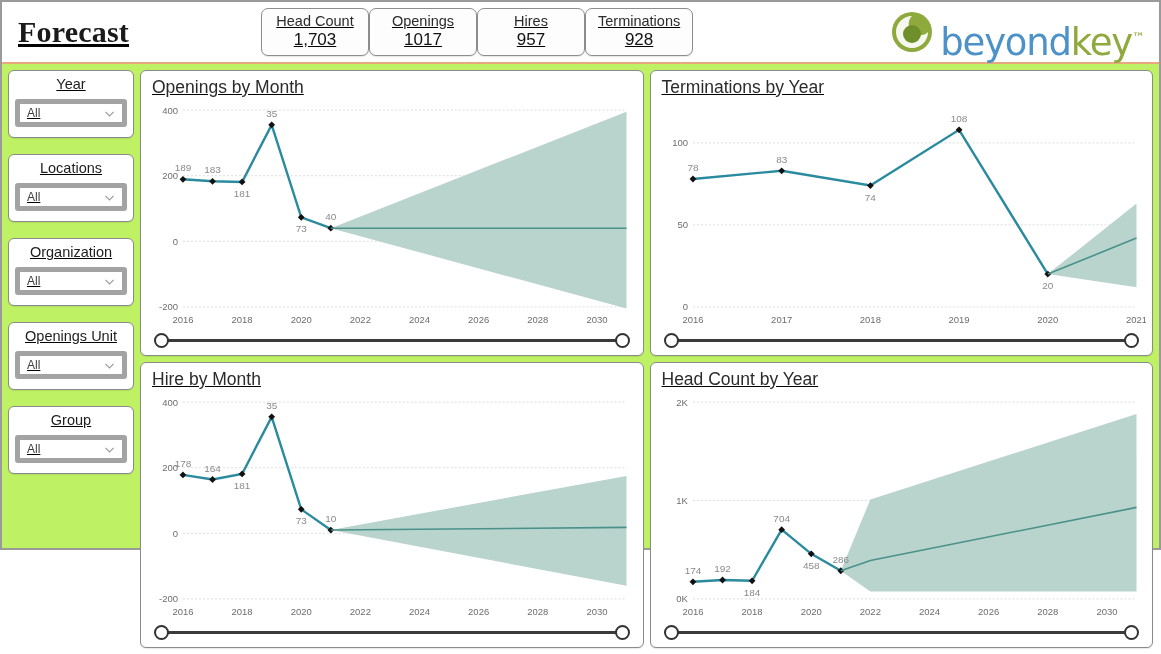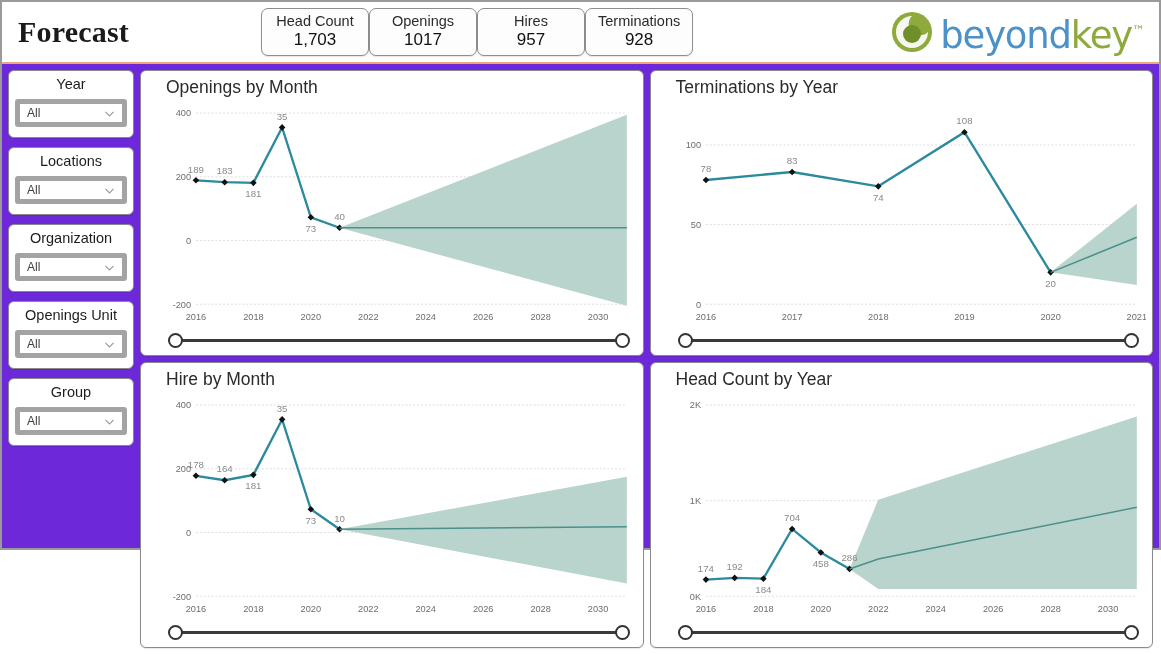--- a/index.html
+++ b/index.html
@@ -6,21 +6,22 @@
   body{
     width:1161px;height:654px;
     background:#ffffff;
     font-family:"Liberation Sans", sans-serif;
     overflow:hidden;
   }
   #app{
     position:relative;width:1161px;height:550px;
     box-sizing:border-box;
     border:2px solid #9a9a9a;
-    background:#6d28d9;
+    background:#bef264;
+    text-decoration:underline;
   }
 
   
   #header{
     position:relative;height:62px;box-sizing:border-box;
     display:flex;align-items:center;
     background:#ffffff;
     border-bottom:2px solid #e8a87c;
   }
   #page-title{
@@ -46,39 +47,39 @@
 
   
   #logo{
     position:absolute;right:14px;top:4px;
     display:flex;align-items:center;height:52px;
   }
   #logo-mark{width:44px;height:44px;flex:0 0 44px;}
   #logo-text{
     font-size:37px;line-height:37px;letter-spacing:-1.2px;
     font-family:"DejaVu Sans", sans-serif;
-    margin-left:6px;position:relative;top:1px;white-space:nowrap;
+    margin-left:6px;position:relative;top:8px;white-space:nowrap;
   }
   .lt-beyond{color:#4c92c8;}
   .lt-key{color:#8ea93c;}
   .lt-tm{font-size:13px;vertical-align:super;color:#8ea93c;letter-spacing:0;}
 
   
   #body{
     display:flex;
     height:590px;
     padding:6px 6px 6px 6px;
     box-sizing:border-box;
     gap:6px;
   }
 
   
   #sidebar{
     width:126px;flex:0 0 126px;
-    display:flex;flex-direction:column;gap:9px;
+    display:flex;flex-direction:column;gap:16px;
   }
   .filter-card{
     box-sizing:border-box;
     border:1px solid #8a8a8a;border-radius:6px;
     background:#ffffff;
     padding:4px 6px 10px 6px;
     box-shadow:0 1px 1px rgba(0,0,0,.09);
   }
   .filter-title{
     text-align:center;font-size:14.5px;color:#1d1d1d;
@@ -100,21 +101,21 @@
     flex:1;display:grid;
     grid-template-columns:1fr 1fr;
     grid-template-rows:1fr 1fr;
     gap:6px;
   }
   .chart-card{
     box-sizing:border-box;
     border:1px solid #8a8a8a;border-radius:6px;
     background:#ffffff;
     position:relative;
-    padding:4px 6px 2px 20px;
+    padding:4px 6px 2px 6px;
     box-shadow:0 1px 1px rgba(0,0,0,.09);
     display:flex;flex-direction:column;
     overflow:hidden;
   }
   .chart-title{
     font-size:17.5px;color:#2b2b2b;line-height:22px;
     margin:1px 0 0 5px;white-space:nowrap;
   }
   .chart-plot{flex:1;position:relative;}
   .chart-plot svg{display:block;width:100%;height:100%;}

